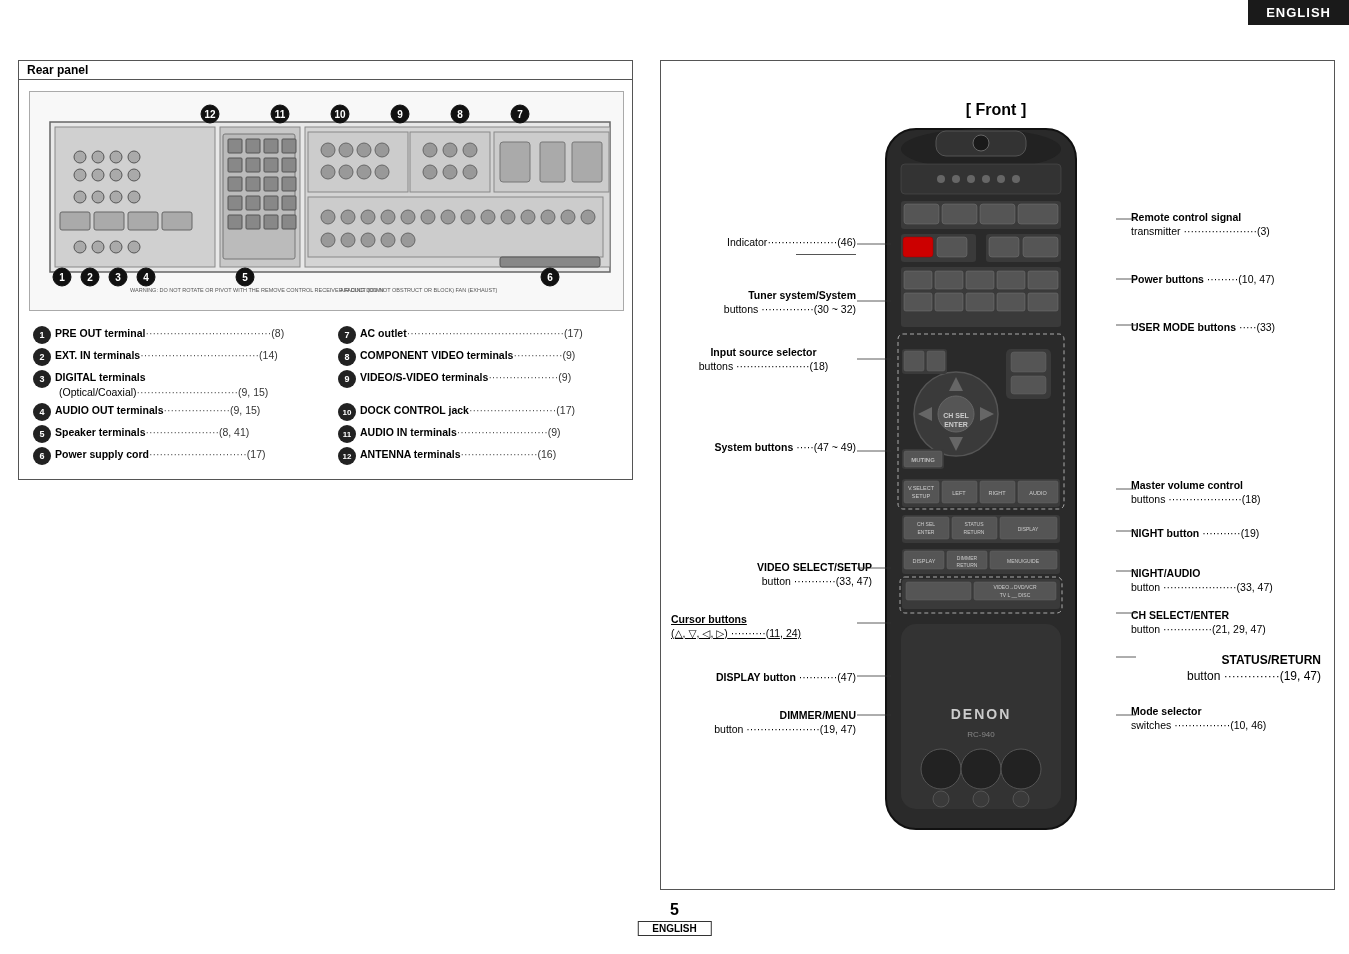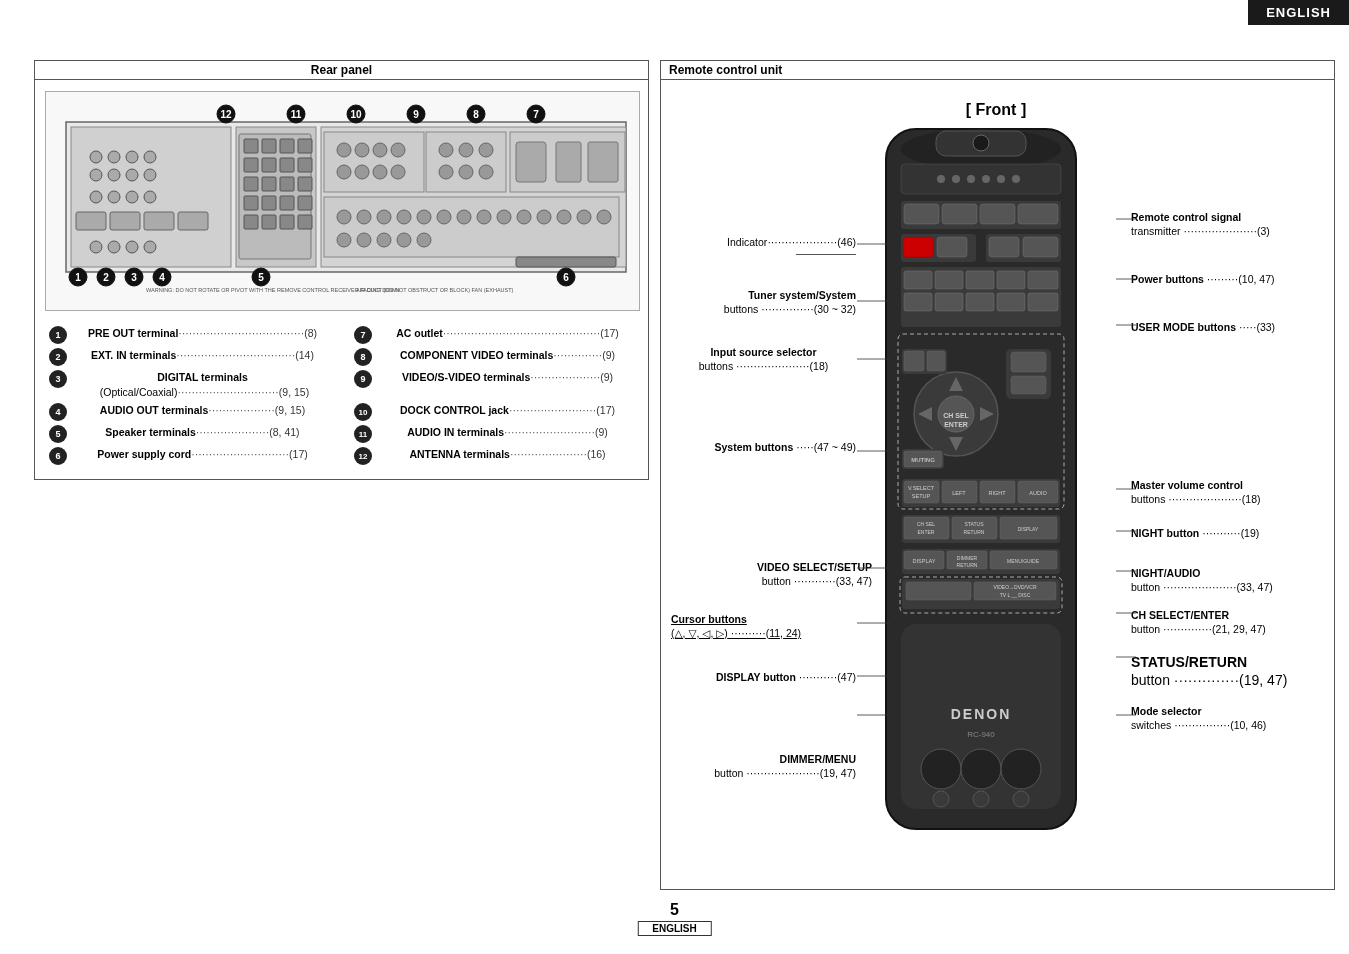--- a/index.html
+++ b/index.html
@@ -57,24 +57,23 @@
       font-size: 12px;
       font-weight: bold;
       padding: 2px 8px;
       background: #fff;
       border-bottom: 1.5px solid #555;
     }
 
     
     .rear-panel-box {
       top: 60px;
-      left: 34px;
+      left: 18px;
       width: 615px;
       height: 420px;
-      text-align: center;
     }
 
     
     .remote-panel-box {
       top: 60px;
       left: 660px;
       width: 675px;
       height: 830px;
     }
 
@@ -362,21 +361,20 @@
       <span class="rear-item-text"><span class="bold">Power supply cord</span><span class="dots">····························</span><span class="page-ref">(17)</span></span>
     </div>
     <div class="rear-item">
       <span class="num-circle" style="font-size:8px">12</span>
       <span class="rear-item-text"><span class="bold">ANTENNA terminals</span><span class="dots">······················</span><span class="page-ref">(16)</span></span>
     </div>
   </div>
 </div>
 
 <div class="section-box remote-panel-box">
-  <div class="section-title">Remote control unit</div>
 
   <div class="remote-diagram">
 
     <div class="front-label">[ Front ]</div>
 
     <svg class="rc-svg" viewBox="0 0 270 750" width="270" height="750">
 
       <rect x="40" y="10" width="190" height="700" rx="30" ry="30" fill="#2a2a2a" stroke="#111" stroke-width="2"></rect>
 
       <ellipse cx="135" cy="30" rx="80" ry="20" fill="#222"></ellipse>
@@ -527,21 +525,21 @@
 
       <div style="position:absolute; top:522px; left:0; width:185px; font-size:10.5px; line-height:1.3;text-decoration:underline;">
         <span style="font-weight:bold">Cursor buttons</span><br>
         <span>(△, ▽, ◁, ▷)</span><span> ··········</span><span>(11, 24)</span>
       </div>
 
       <div style="position:absolute; top:580px; left:0; width:185px; text-align:right; font-size:10.5px; line-height:1.3;">
         <span style="font-weight:bold">DISPLAY button</span><span> ···········</span><span>(47)</span>
       </div>
 
-      <div style="position:absolute; top:618px; left:0; width:185px; text-align:right; font-size:10.5px; line-height:1.3;margin-top:44px;">
+      <div style="position:absolute; top:618px; left:0; width:185px; text-align:right; font-size:10.5px; line-height:1.3;">
         <span style="font-weight:bold">DIMMER/MENU</span><br>
         <span>button</span><span> ·····················</span><span>(19, 47)</span>
       </div>
     </div>
 
     <div style="position:absolute; top:0; right:0; width:195px;">
 
       <div style="position:absolute; top:120px; right:0; width:190px; text-align:left; font-size:10.5px; line-height:1.3;">
         <span style="font-weight:bold">Remote control signal</span><br>
         <span>transmitter</span><span> ·····················</span><span>(3)</span>
@@ -567,21 +565,21 @@
       <div style="position:absolute; top:476px; right:0; width:190px; text-align:left; font-size:10.5px; line-height:1.3;">
         <span style="font-weight:bold">NIGHT/AUDIO</span><br>
         <span>button</span><span> ·····················</span><span>(33, 47)</span>
       </div>
 
       <div style="position:absolute; top:518px; right:0; width:190px; text-align:left; font-size:10.5px; line-height:1.3;">
         <span style="font-weight:bold">CH SELECT/ENTER</span><br>
         <span>button</span><span> ··············</span><span>(21, 29, 47)</span>
       </div>
 
-      <div style="position:absolute; top:562px; right:0; width:190px; text-align:left; font-size:14px; line-height:1.3;">
+      <div style="position:absolute; top:562px; right:0; width:190px; text-align:right; font-size:12px; line-height:1.3;">
         <span style="font-weight:bold">STATUS/RETURN</span><br>
         <span>button</span><span> ··············</span><span>(19, 47)</span>
       </div>
 
       <div style="position:absolute; top:614px; right:0; width:190px; text-align:left; font-size:10.5px; line-height:1.3;">
         <span style="font-weight:bold">Mode selector</span><br>
         <span>switches</span><span> ················</span><span>(10, 46)</span>
       </div>
     </div>
 

